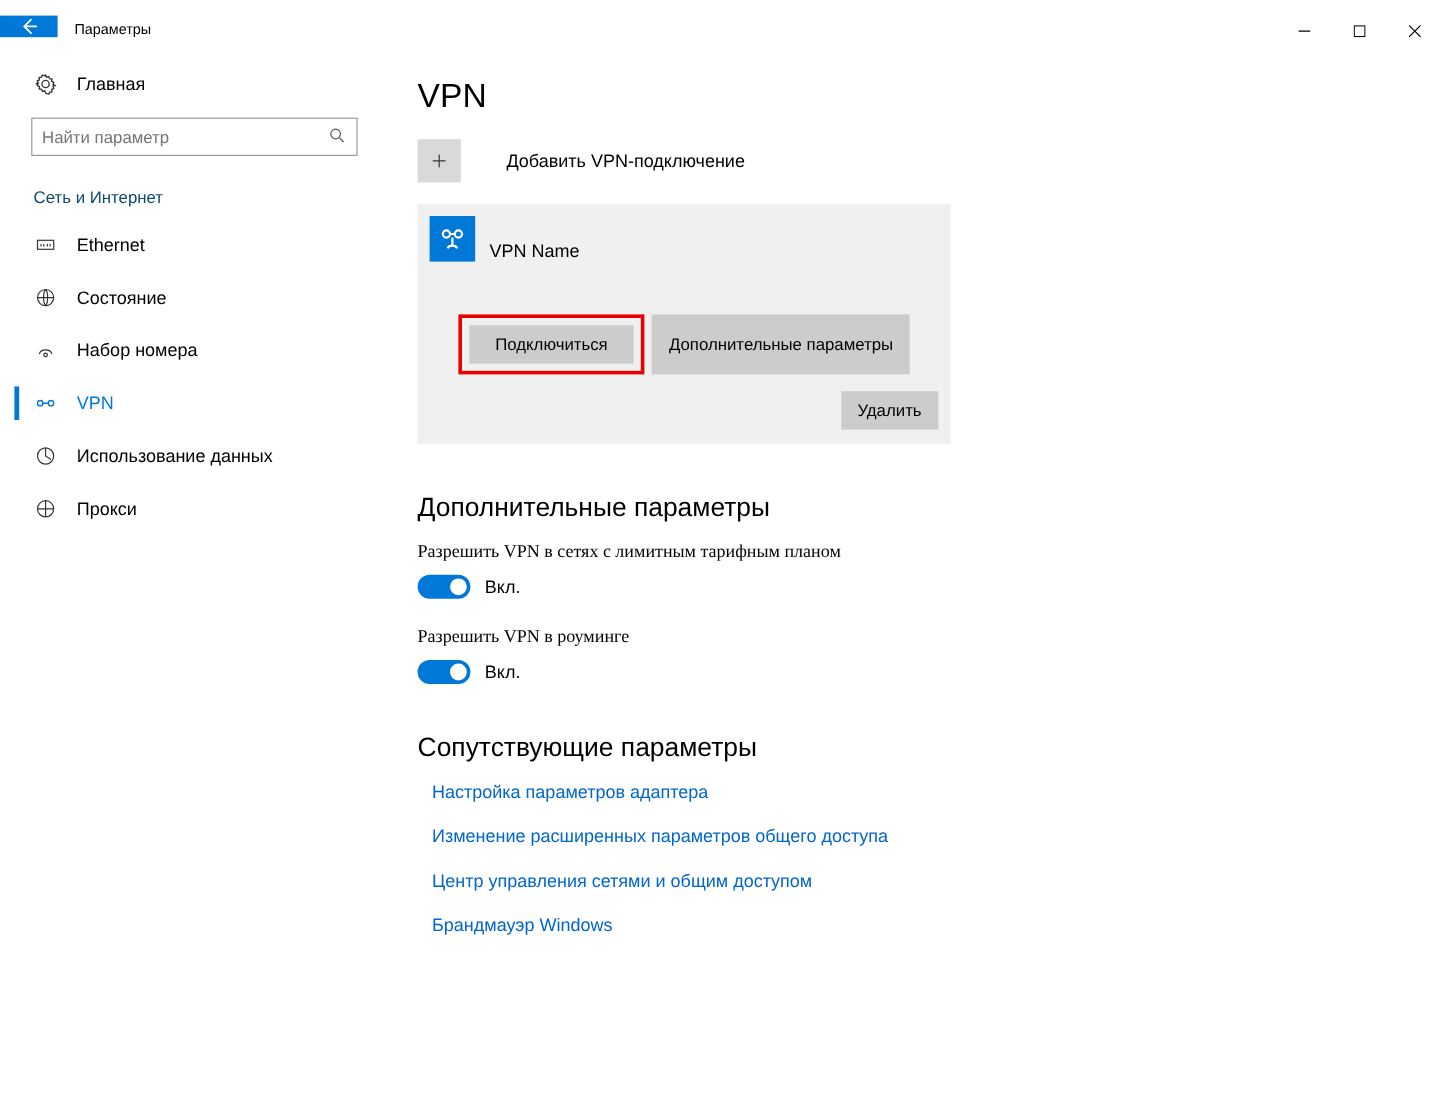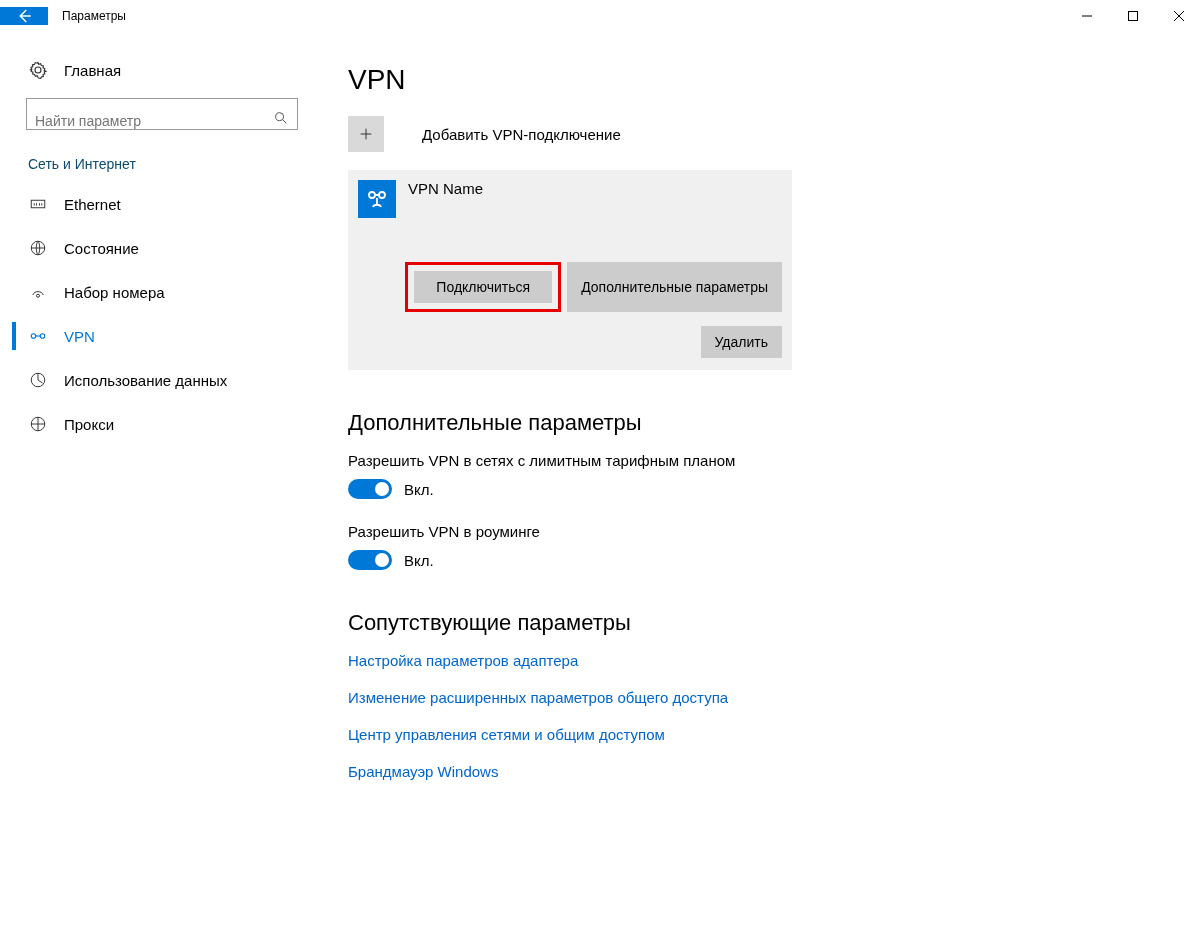--- a/index.html
+++ b/index.html
@@ -8,21 +8,21 @@
     font-size: 14px;
     color: #000;
     background: #fff;
     width: 1202px;
     height: 933px;
     overflow: hidden;
   }
   .titlebar {
     height: 32px;
     display: flex;
-    align-items: center;
+    align-items: flex-end;
     border-bottom: 1px solid #fff;
   }
   .back-btn {
     width: 48px;
     background: #0078d7;
     display: flex;
     align-items: center;
     justify-content: center;
     color: #fff;
   }
@@ -85,21 +85,21 @@
     background: #0078d7;
   }
   .search-wrap {
     padding: 0 14px 16px 14px;
   }
   .search-box {
     width: 100%;
     height: 32px;
     border: 1px solid #999;
     display: flex;
-    align-items: flex-end;
+    align-items: center;
     padding: 0 8px;
   }
   .search-box input {
     flex: 1;
     border: none;
     outline: none;
     font-size: 14px;
     color: #666;
     background: transparent;
   }
@@ -138,21 +138,21 @@
   .add-icon svg { width: 16px; height: 16px; }
   .add-label { font-size: 15px; }
 
   .vpn-card {
     background: #f0f0f0;
     width: 444px;
     padding: 10px 10px 12px 10px;
   }
   .vpn-head {
     display: flex;
-    align-items: flex-start;
+    align-items: flex-end;
     margin-bottom: 44px;
   }
   .vpn-icon {
     width: 38px;
     height: 38px;
     background: #0078d7;
     display: flex;
     align-items: center;
     justify-content: center;
     margin-right: 12px;
@@ -162,21 +162,21 @@
   .vpn-buttons {
     display: flex;
     justify-content: flex-end;
     gap: 6px;
     flex-wrap: wrap;
   }
   .vpn-buttons .row1 {
     display: flex;
     gap: 6px;
     margin-bottom: 8px;
-    justify-content: flex-end;
+    justify-content: center;
     width: 100%;
   }
   .vpn-buttons .row2 {
     display: flex;
     justify-content: flex-end;
     width: 100%;
   }
   .btn {
     background: #ccc;
     border: none;
@@ -194,21 +194,21 @@
     display: inline-block;
   }
 
   h2 {
     font-weight: 400;
     font-size: 22px;
     margin-top: 40px;
     margin-bottom: 16px;
   }
   .toggle-group { margin-bottom: 24px; }
-  .toggle-label { font-size: 15px; margin-bottom: 10px; }
+  .toggle-label { font-size: 15px; margin-bottom: 10px; font-family: Liberation Serif, serif; }
   .toggle-row { display: flex; align-items: center; }
   .toggle {
     width: 44px;
     height: 20px;
     border-radius: 10px;
     background: #0078d7;
     position: relative;
     margin-right: 12px;
   }
   .toggle::after {
@@ -222,20 +222,21 @@
     background: #fff;
   }
   .toggle-state { font-size: 15px; }
 
   .link-list a {
     display: block;
     color: #0066cc;
     text-decoration: none;
     font-size: 15px;
     margin-bottom: 20px;
+    margin-left: 12px;
   }
 </style>
 </head>
 <body>
 
 <div class="titlebar">
   <div class="back-btn">
     <svg viewBox="0 0 24 24">
         <path fill="none" stroke="#fff" stroke-width="2" d="M15 4l-8 8 8 8M7 12h14"></path>
       </svg>

